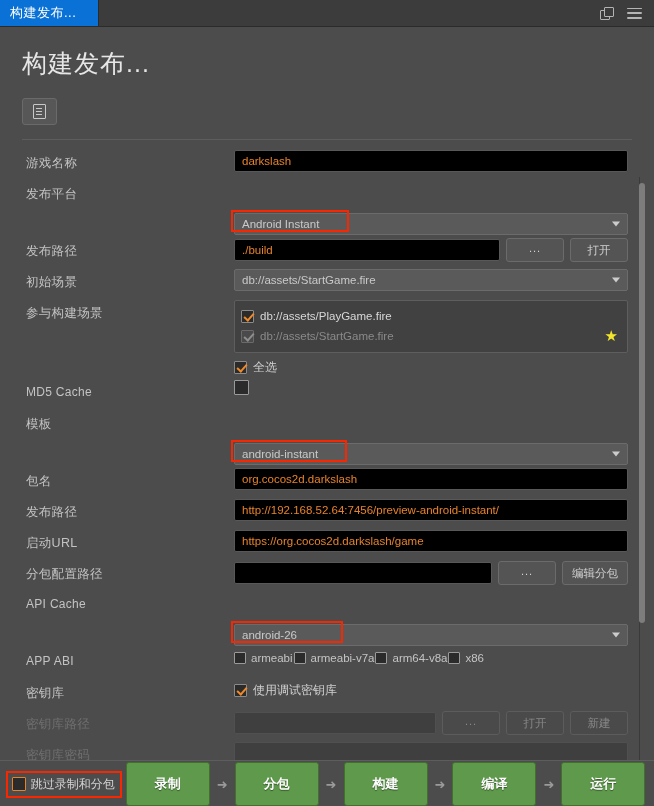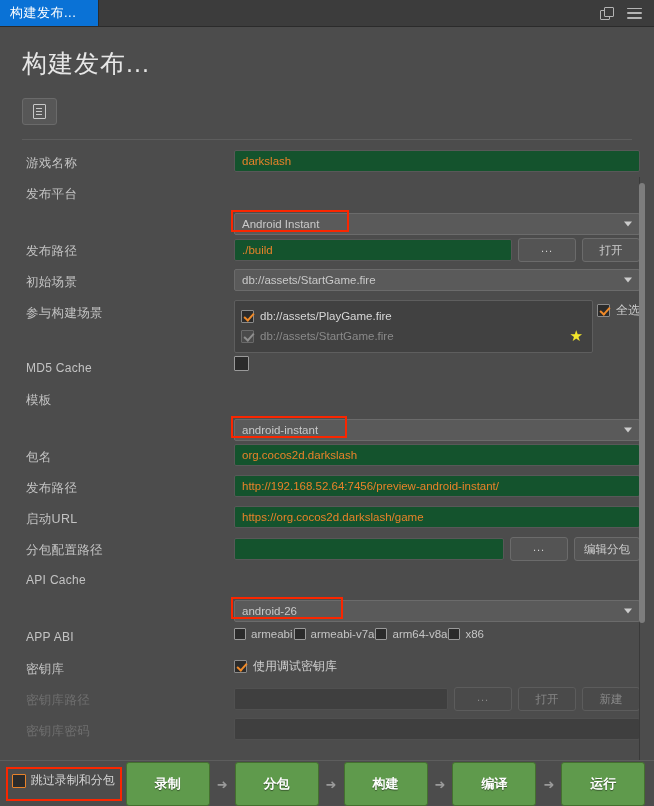--- a/index.html
+++ b/index.html
@@ -110,21 +110,21 @@
 
   .divider {
     margin: 14px 22px 0 22px;
     height: 1px;
     background: #5d5d5d;
   }
 
   
   .form {
     margin: 10px 0 0 0;
-    padding: 0 14px 0 26px;
+    padding: 0 26px 0 26px;
     position: relative;
   }
   .row {
     display: flex;
     align-items: flex-start;
     min-height: 28px;
     margin-bottom: 3px;
   }
   .label {
     width: 208px;
@@ -134,21 +134,21 @@
     padding-top: 5px;
     letter-spacing: .3px;
   }
   .label.dim { color: #6f6f6f; }
   .label.latin { font-size: 12px; }
   .control { flex: 1; display: flex; align-items: center; gap: 6px; min-width: 0; }
 
   .input {
     flex: 1;
     height: 20px;
-    background: #14532d;
+    background: #000000;
     border: 1px solid #585858;
     border-radius: 2px;
     color: #e8822a;
     font-size: 11.5px;
     padding: 0 7px;
     display: flex; align-items: center;
     overflow: hidden; white-space: nowrap;
     box-sizing: content-box;
   }
   .input.empty { color: transparent; }
@@ -296,21 +296,21 @@
     background: #4c4c4c;
     border-top: 1px solid #5d5d5d;
     display: flex; align-items: center; justify-content: center;
     gap: 7px;
   }
   .skip-wrap {
     display: flex; align-items: center; gap: 5px;
     font-size: 12px;
     color: #d4d4d4;
     position: relative;
-    padding: 3px 4px 10px 3px;
+    padding: 3px 4px 3px 3px;
   }
   .skip-wrap::before {
     content: "";
     position: absolute;
     left: -3px; top: -2px; right: -3px; bottom: -2px;
     border: 2.5px solid #fa2600;
     box-sizing: border-box;
     pointer-events: none;
   }
   .skip-wrap .cb { border-color: #e8822a; width: 14px; height: 14px; flex: 0 0 14px; }
@@ -397,21 +397,21 @@
       <div class="control">
         <div class="select">
           <span class="val">db://assets/StartGame.fire</span>
           <span class="caret"></span>
         </div>
       </div>
     </div>
 
     <div class="row">
       <div class="label">参与构建场景</div>
-      <div class="control" style="align-items:stretch; gap:4px;">
+      <div class="control" style="flex-direction:column; align-items:stretch; gap:4px;">
         <div class="scenelist">
           <div class="scene-item">
             <span class="cb checked"></span>
             <span>db://assets/PlayGame.fire</span>
           </div>
           <div class="scene-item dim">
             <span class="cb checked dim"></span>
             <span>db://assets/StartGame.fire</span>
           </div>
           <span class="scene-star">★</span>

